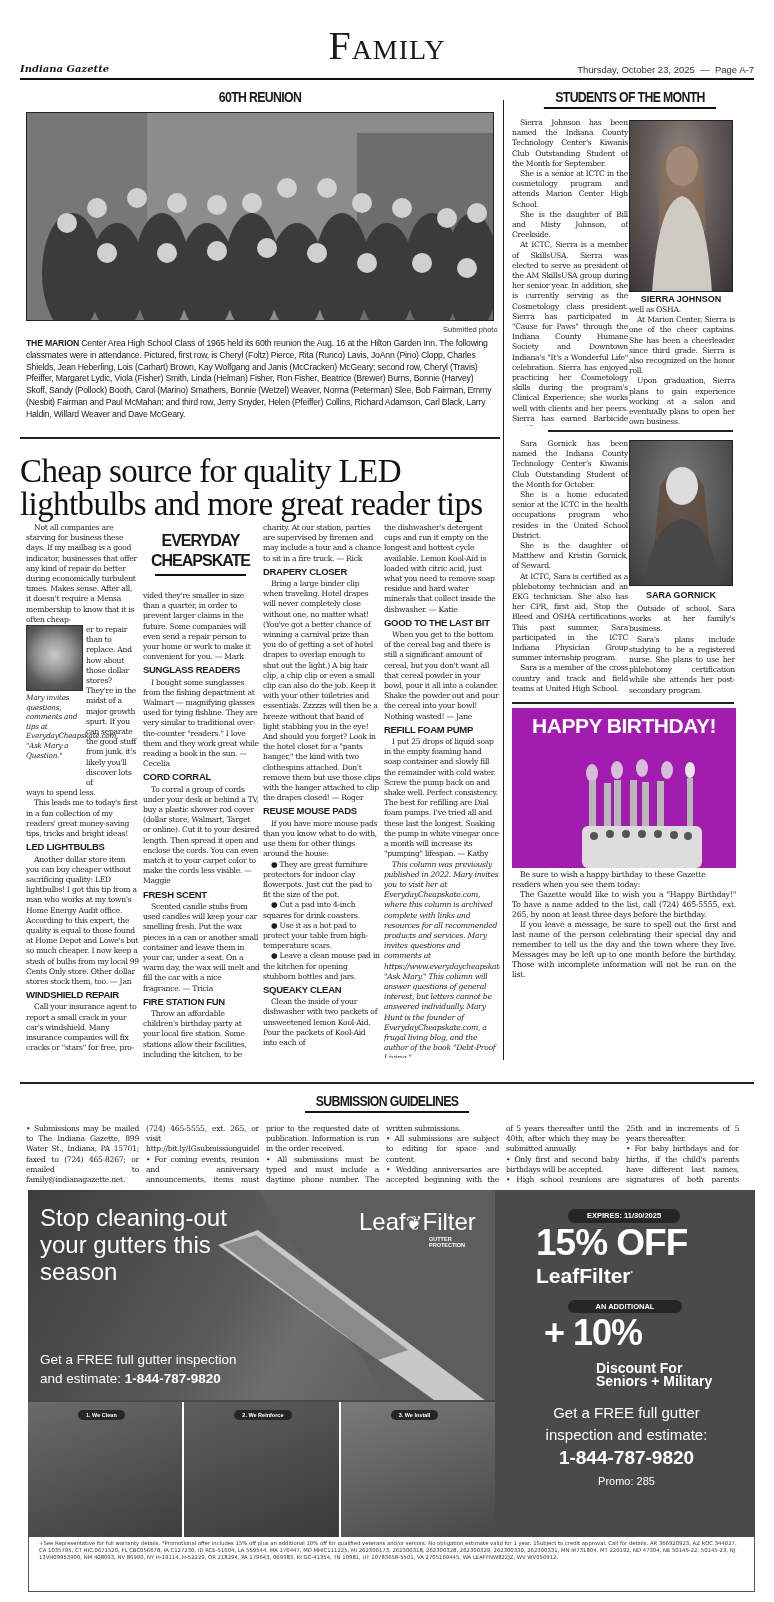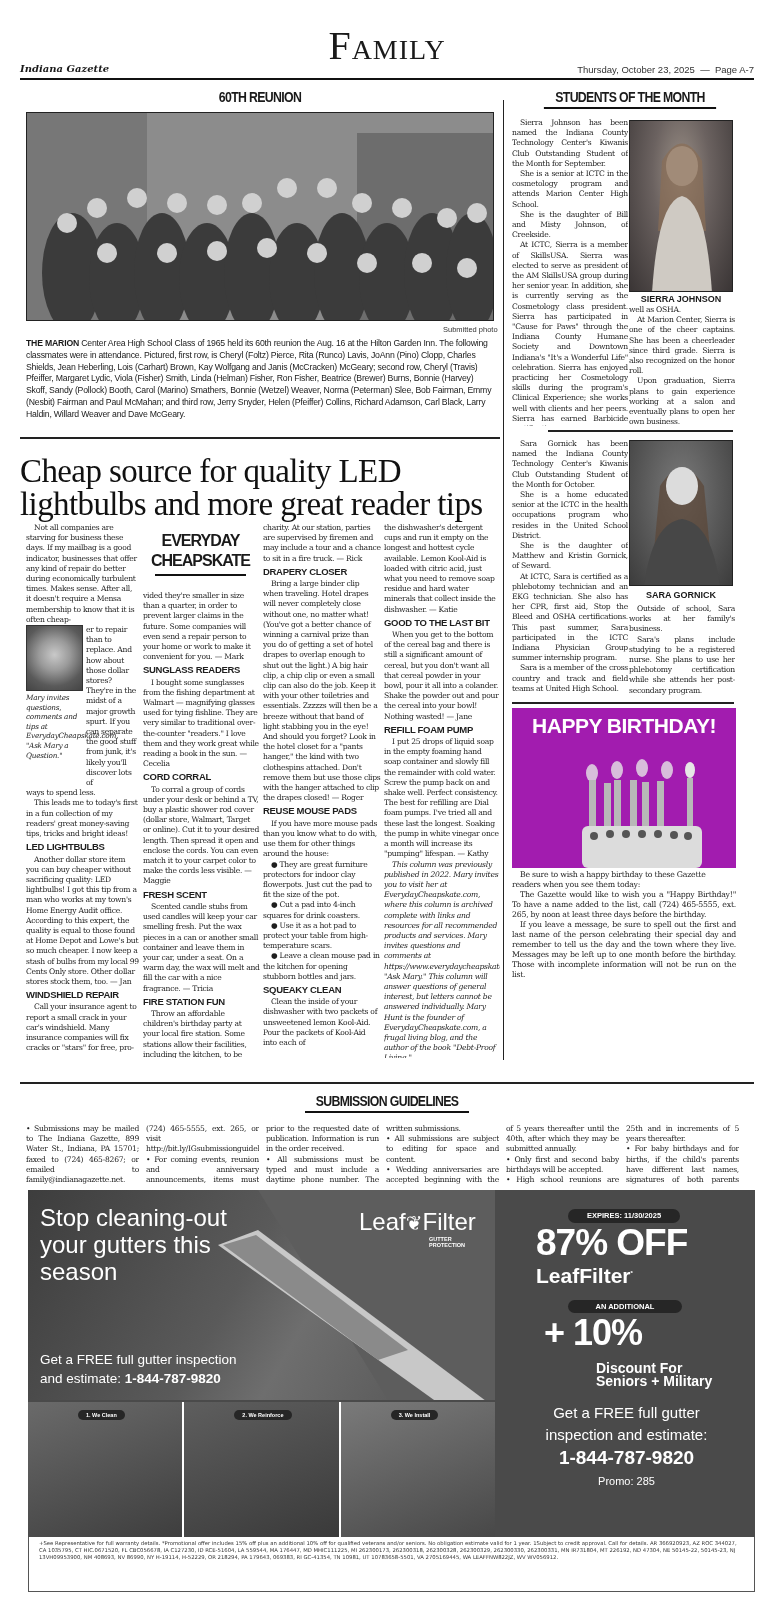--- a/index.html
+++ b/index.html
@@ -304,21 +304,21 @@
     <div style="flex:1; background:linear-gradient(160deg,#5e5e5e,#3a3a3a); position:relative;">
       <div class="pill" style="position:absolute; left:50px; top:8px; padding:2px 8px; font-size:5.5px;">2. We Reinforce</div>
     </div>
     <div style="flex:1; background:linear-gradient(160deg,#7a7a7a,#484848); position:relative;">
       <div class="pill" style="position:absolute; left:50px; top:8px; padding:2px 8px; font-size:5.5px;">3. We Install</div>
     </div>
   </div>
 
   <div style="position:absolute; left:470px; top:0; width:257px; height:347px; background:#4a4a4a; color:#fff; font-family:'Liberation Sans',sans-serif;">
     <div class="pill" style="position:absolute; left:70px; top:19px; width:112px; height:14px; font-size:7.5px; line-height:14px;">EXPIRES: 11/30/2025</div>
-    <div style="position:absolute; left:38px; top:32px; font-size:37px; font-weight:bold; letter-spacing:-1px;">87% OFF</div>
+    <div style="position:absolute; left:38px; top:32px; font-size:37px; font-weight:bold; letter-spacing:-1px;">15% OFF</div>
     <div style="position:absolute; left:38px; top:74px; font-size:21px; font-weight:bold;"><span>LeafFilter</span><sup style="font-size:6px;">*</sup></div>
     <div class="pill" style="position:absolute; left:70px; top:110px; width:114px; height:13px; font-size:7.5px; line-height:13px;">AN ADDITIONAL</div>
     <div style="position:absolute; left:46px; top:122px; font-size:36px; font-weight:bold; letter-spacing:-1px;">+ 10%</div>
     <div style="position:absolute; left:98px; top:172px; font-size:14px; font-weight:bold; line-height:13px;">
       <div>Discount For</div>
       <div>Seniors + Military</div>
     </div>
     <div style="position:absolute; left:0; width:257px; top:212px; text-align:center; font-size:15px; line-height:22px;">
       <div>Get a FREE full gutter</div>
       <div>inspection and estimate:</div>

